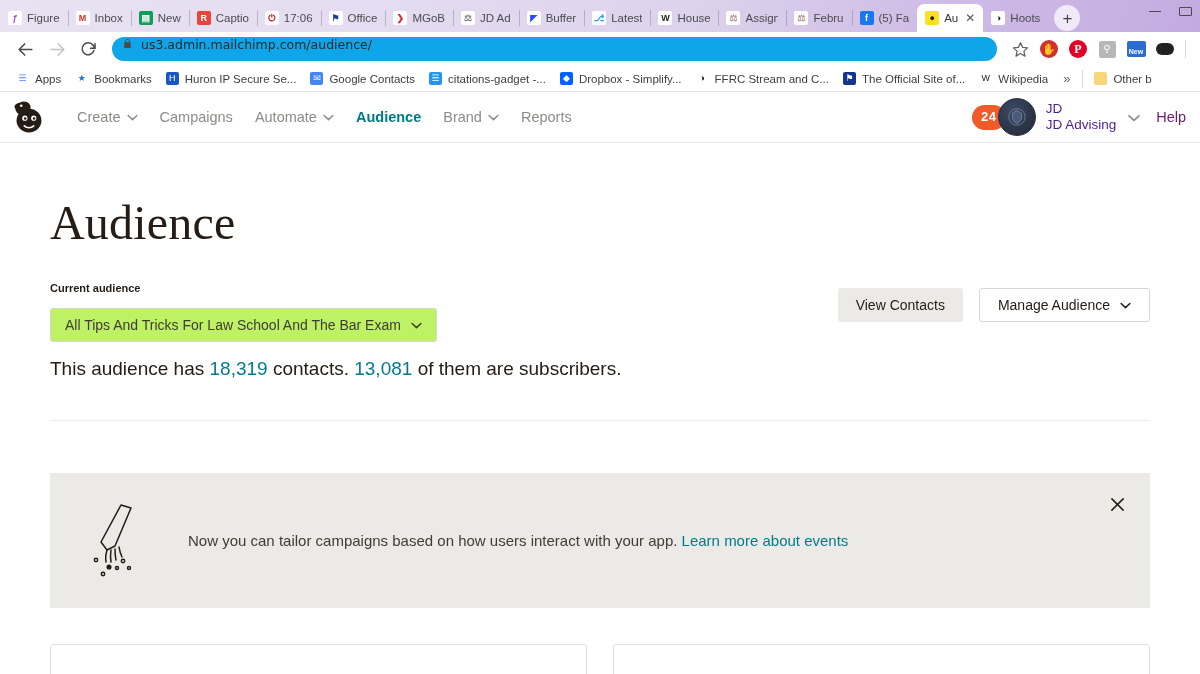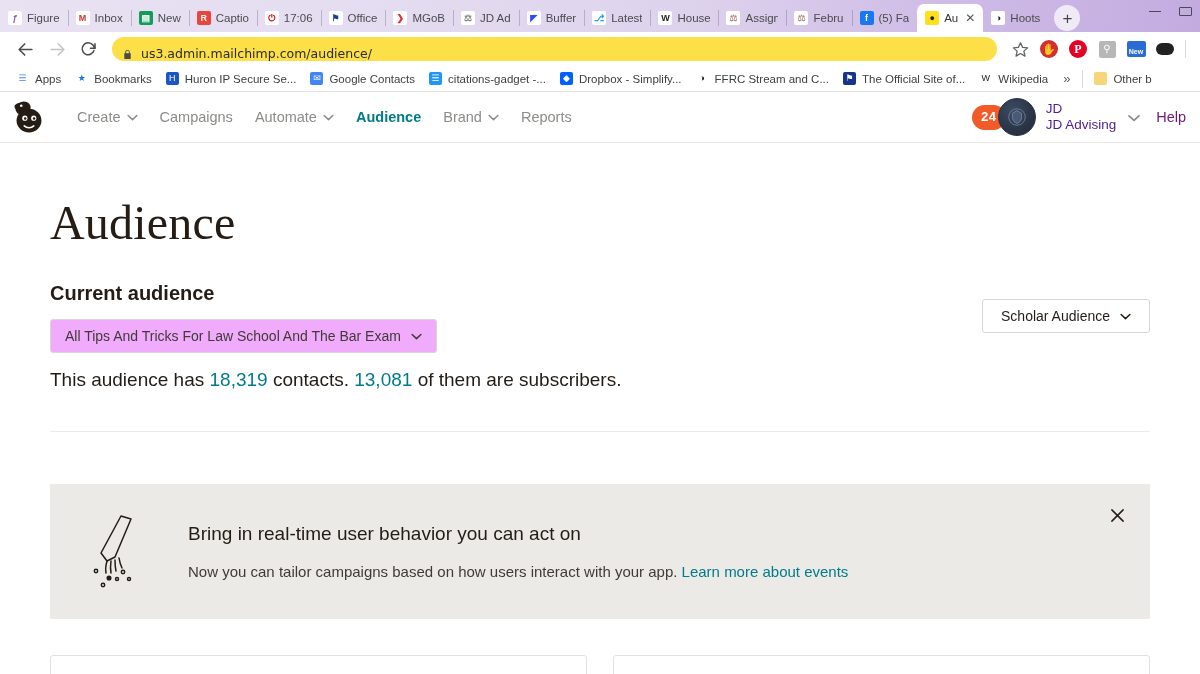--- a/index.html
+++ b/index.html
@@ -88,23 +88,23 @@
   }
   .navbtn {
     width: 30px; height: 30px;
     display: flex; align-items: center; justify-content: center;
     color: #4a4a4a;
     flex: 0 0 30px;
   }
   .navbtn.disabled { color: #c4c4c4; }
   .omnibox {
     flex: 1 1 auto; height: 24px;
-    background: #fde047;
+    background: #0ea5e9;
     border-radius: 12px;
-    display: flex; align-items: flex-end;
+    display: flex; align-items: flex-start;
     padding: 0 10px; gap: 8px;
     margin: 0 8px 0 6px;
     min-width: 0;
   }
   .omnibox .url {
     font-size: 12.5px; color: #2b2b2b; white-space: nowrap;
     font-family: "DejaVu Sans", sans-serif;
   }
   .ext-icons { display: flex; align-items: center; gap: 3px; flex: 0 0 auto; }
   .ext {
@@ -187,35 +187,35 @@
 
   
   .page { padding: 0 50px; position: relative; }
   .page-title {
     font-family: "Liberation Serif", serif;
     font-size: 48px; font-weight: normal; color: #241c15;
     letter-spacing: .2px;
     margin-top: 52px;
   }
   .sub-label {
-    font-size: 20px; font-weight: bold; color: #241c15;
+    font-size: 11px; font-weight: bold; color: #241c15;
     margin-top: 32px;
   }
   .row-select {
     margin-top: 14px;
     display: flex; align-items: flex-start; justify-content: space-between;
   }
   .select-box {
     border: 1px solid #d9d6d2;
     border-radius: 3px;
     height: 34px;
     display: inline-flex; align-items: center;
     padding: 0 14px; gap: 10px;
     font-size: 14px; color: #403b36;
-    background: #f0abfc;
+    background: #bef264;
     white-space: nowrap;
   }
   .btn-row { display: flex; align-items: center; gap: 16px; margin-top: -20px; }
   .btn {
     height: 34px; border-radius: 3px;
     display: inline-flex; align-items: center; justify-content: center;
     gap: 10px;
     padding: 0 18px;
     font-size: 14px; color: #241c15;
     white-space: nowrap;
@@ -533,22 +533,25 @@
 
       <div class="row-select">
         <div class="select-box">
           <span>All Tips And Tricks For Law School And The Bar Exam</span>
           <svg width="11" height="7" viewBox="0 0 12 8" fill="none" stroke="#403b36" stroke-width="1.7" stroke-linecap="round" stroke-linejoin="round">
               <polyline points="1 1.8 6 6.4 11 1.8"></polyline>
             </svg>
         </div>
 
         <div class="btn-row">
+          <div class="btn btn-ghost">
+            <span>View Contacts</span>
+          </div>
           <div class="btn btn-outline">
-            <span>Scholar Audience</span>
+            <span>Manage Audience</span>
             <svg width="11" height="7" viewBox="0 0 12 8" fill="none" stroke="#241c15" stroke-width="1.7" stroke-linecap="round" stroke-linejoin="round">
                 <polyline points="1 1.8 6 6.4 11 1.8"></polyline>
               </svg>
           </div>
         </div>
       </div>
 
       <div class="summary"><span>This audience has </span><span class="num">18,319</span><span> contacts. </span><span class="num">13,081</span><span> of them are subscribers.</span></div>
 
       <div class="divider"></div>
@@ -563,21 +566,20 @@
             <path d="M32 49 q1 6 3 10"></path>
             <circle cx="22" cy="69" r="1.8" fill="#241c15"></circle>
             <circle cx="9" cy="62" r="1.7"></circle>
             <circle cx="36" cy="63" r="1.7"></circle>
             <circle cx="30" cy="70" r="1.5"></circle>
             <circle cx="16" cy="76" r="1.7"></circle>
             <circle cx="42" cy="70" r="1.5"></circle>
           </svg>
         </div>
         <div class="promo-body">
-          <div class="promo-h">Bring in real-time user behavior you can act on</div>
           <div class="promo-p"><span>Now you can tailor campaigns based on how users interact with your app. </span><a href="#">Learn more about events</a></div>
         </div>
         <div class="promo-close">
           <svg width="15" height="15" viewBox="0 0 16 16" fill="none" stroke="#241c15" stroke-width="1.6" stroke-linecap="round">
               <line x1="2" y1="2" x2="14" y2="14"></line>
               <line x1="14" y1="2" x2="2" y2="14"></line>
             </svg>
         </div>
       </div>
 

